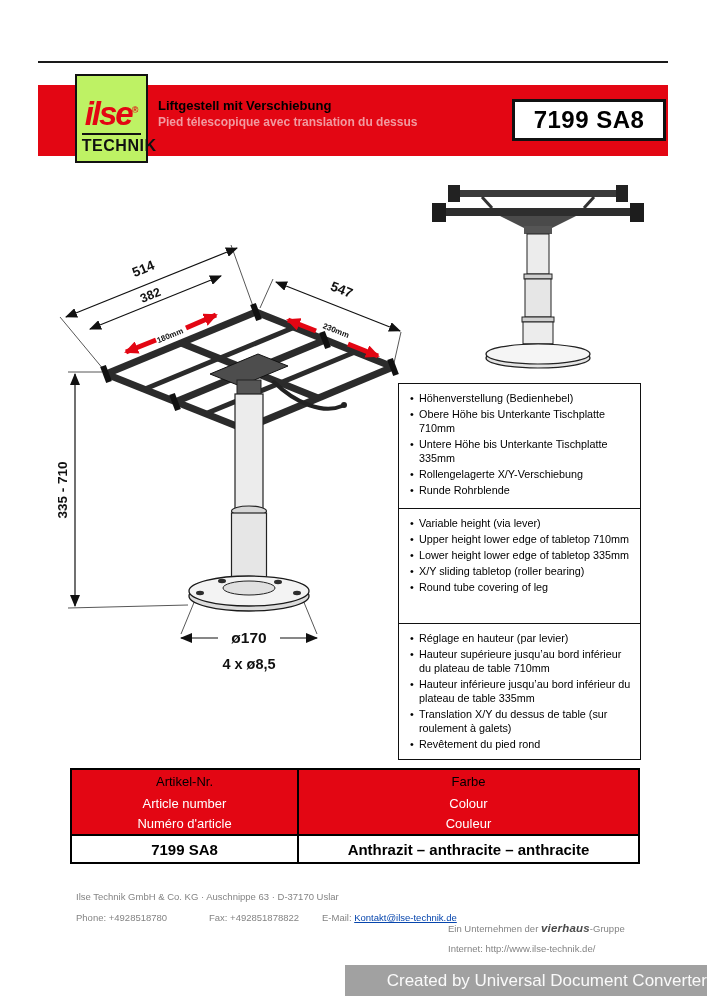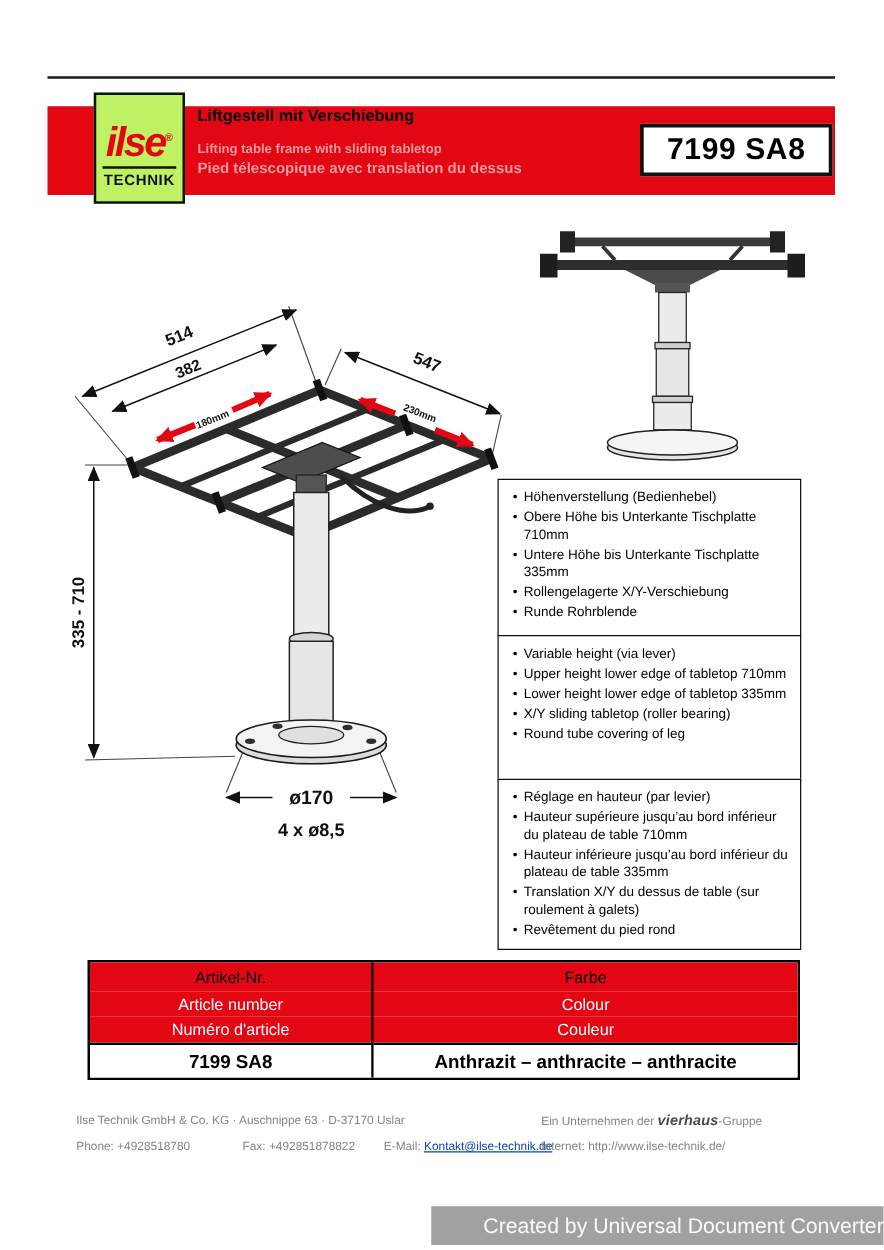--- a/index.html
+++ b/index.html
@@ -8,23 +8,23 @@
   .page { position:relative; width:707px; height:1000px; background:#fff; overflow:hidden; }
 
   .topline { position:absolute; left:38px; top:61px; width:630px; height:2px; background:#1a1a1a; }
 
   
   .redband { position:absolute; left:38px; top:85px; width:630px; height:71px; background:#e30613; }
   .logo-box { position:absolute; left:75px; top:74px; width:73px; height:89px; background:#bef264;
               border:2px solid #111; z-index:3; display:flex; flex-direction:column; align-items:center; justify-content:flex-start; padding-top:16px; }
   .logo-ilse { color:#e30613; font-weight:bold; font-style:italic; font-size:33px; line-height:36px; letter-spacing:-2px; }
   .logo-reg { font-size:9px; vertical-align:super; font-style:normal; letter-spacing:0; }
-  .logo-technik { border-top:2.5px solid #111; width:86%; text-align:center; font-weight:bold; font-size:12px;
+  .logo-technik { border-top:2.5px solid #111; width:86%; text-align:left; font-weight:bold; font-size:16px;
                   letter-spacing:0.5px; padding-top:2px; margin-top:1px; color:#111; }
-  .header-titles { position:absolute; left:158px; top:85px; z-index:2; width:330px; }
+  .header-titles { position:absolute; left:158px; top:98px; z-index:2; width:330px; }
   .title-de { font-size:13px; font-weight:bold; color:#000; }
   .title-en { font-size:10.5px; font-weight:bold; color:#f19aa0; margin-top:13px; }
   .title-fr { font-size:12px; font-weight:bold; color:#f19aa0; margin-top:2px; }
   .article-box { position:absolute; left:512px; top:99px; width:154px; height:42px; background:#fff;
                  border:3px solid #111; z-index:3; display:flex; align-items:center; justify-content:center;
                  font-size:24px; font-weight:bold; letter-spacing:0.5px; }
 
   
   .main-drawing { position:absolute; left:48px; top:222px; width:366px; height:470px; }
   .small-drawing { position:absolute; left:430px; top:166px; width:216px; height:212px; }
@@ -44,27 +44,27 @@
   
   .artikel-table { position:absolute; left:70px; top:768px; width:570px; border:2px solid #000;
                    display:grid; grid-template-columns:227px 1fr; grid-template-rows:23px 20px 21px 28px; background:#fff; }
   .cell { display:flex; align-items:center; justify-content:center; }
   .hdr { background:#e30613; color:#fff; font-size:13px; }
   .hdr-first { color:#000; font-size:13px; }
   .col1 { border-right:2px solid #000; }
   .datacell { border-top:2px solid #000; font-weight:bold; font-size:15px; background:#fff; }
 
   
-  .footer { position:absolute; left:61px; top:891px; width:574px; font-size:9.5px; color:#848484; }
+  .footer { position:absolute; left:76px; top:891px; width:574px; font-size:9.5px; color:#848484; }
   .f-line { position:relative; height:15px; }
   .f-line + .f-line { margin-top:6px; }
   .fpos-0 { position:absolute; left:0; }
   .fpos-1 { position:absolute; left:133px; }
   .fpos-2 { position:absolute; left:246px; }
-  .fpos-3 { position:absolute; left:372px; }
+  .fpos-3 { position:absolute; left:372px;margin-top:31px; }
   .email-link { color:#0645ad; text-decoration:underline; cursor:pointer; }
   .vierhaus { font-weight:900; font-style:italic; color:#4a4a4a; font-size:11.5px; letter-spacing:0.2px; }
 
   
   .watermark { position:absolute; left:345px; top:965px; width:362px; height:31px;
                background:rgba(148,148,148,0.88); color:rgba(255,255,255,0.95); font-size:17px;
                display:flex; align-items:center; justify-content:flex-end; padding-right:0; }
 
   svg text { font-family:"Liberation Sans", sans-serif; }
 </style>
@@ -77,21 +77,20 @@
 
   <div class="redband"></div>
 
   <div class="logo-box">
     <div class="logo-ilse"><span>ilse</span><span class="logo-reg">®</span></div>
     <div class="logo-technik">TECHNIK</div>
   </div>
 
   <div class="header-titles">
     <div class="title-de">Liftgestell mit Verschiebung</div>
-    <div class="title-en">Lifting table frame with sliding tabletop</div>
     <div class="title-fr">Pied télescopique avec translation du dessus</div>
   </div>
 
   <div class="article-box">7199 SA8</div>
 
   <svg class="main-drawing" viewBox="0 0 366 470">
     <defs>
       <marker id="mA" markerUnits="userSpaceOnUse" markerWidth="12" markerHeight="10" refX="11" refY="5" orient="auto-start-reverse">
         <path d="M0,0 L12,5 L0,10 Z" fill="#111"></path>
       </marker>

